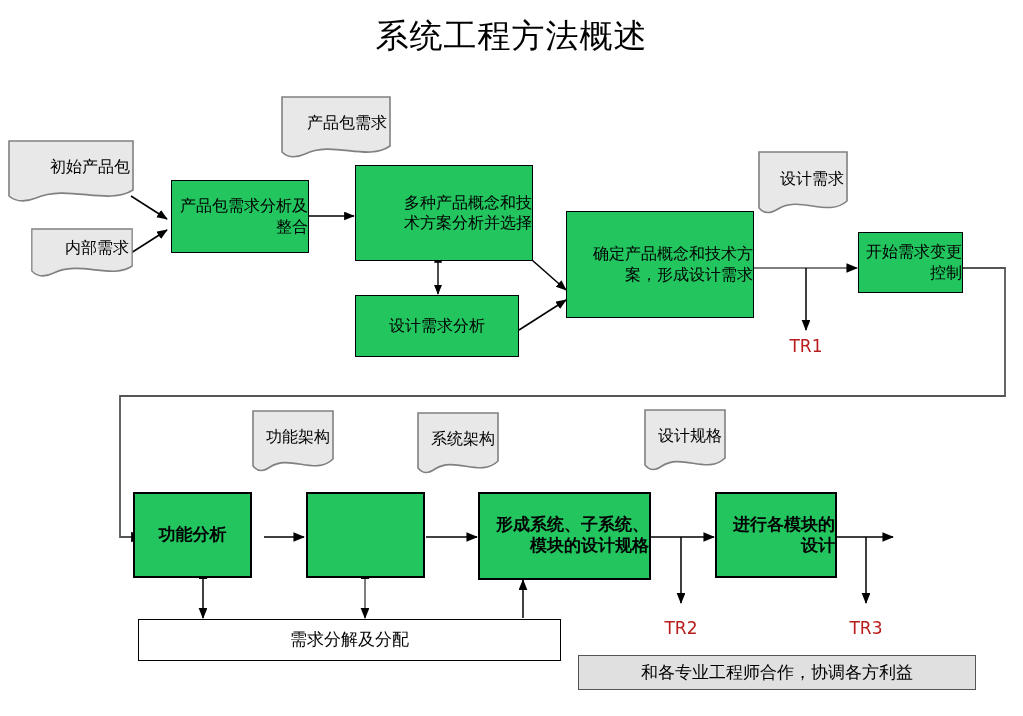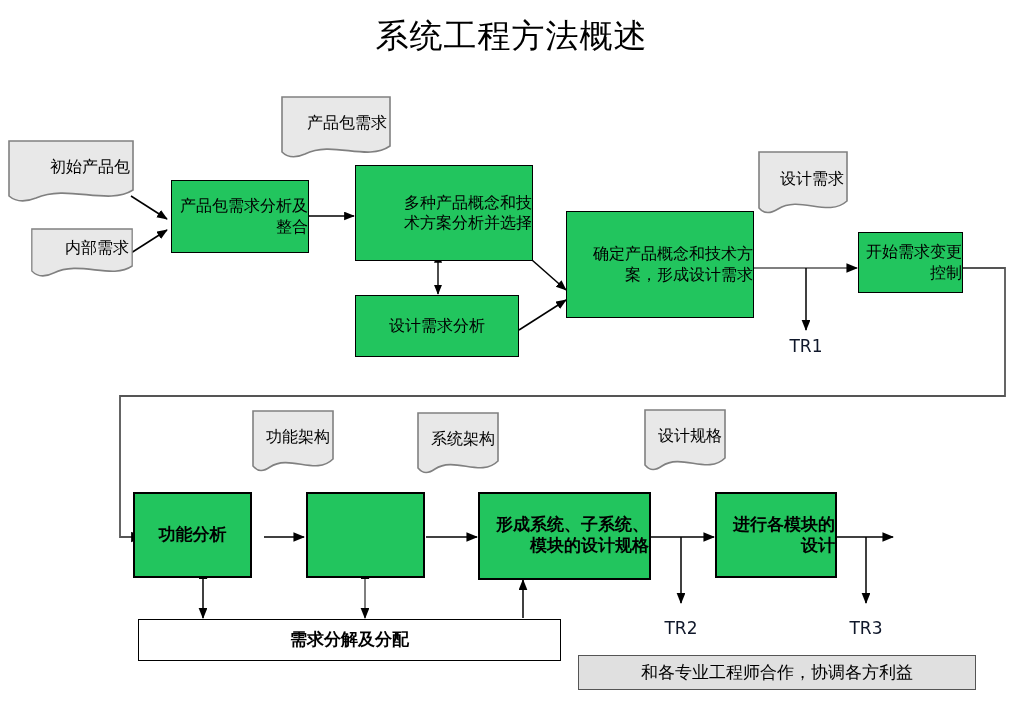--- a/index.html
+++ b/index.html
@@ -34,25 +34,25 @@
     font-size:16px;background:transparent;border:0;
     padding-bottom:11px;
   }
   .doc .docbg{position:absolute;left:0;top:0;width:100%;height:100%;z-index:0;}
   .doc .doctxt{position:relative;z-index:1;width:100%;padding:0 4px;box-sizing:border-box;}
 
   .grayband{
     background:#e0e0e0;border:1.4px solid #555;font-size:17px;
   }
   .whiteband{
-    background:#ffffff;border:1.8px solid #000;font-size:17px;font-weight:bold;
+    background:#ffffff;border:1.8px solid #000;font-size:17px;font-weight:normal;
   }
 
   .tr-label{
-    position:absolute;font-size:17px;color:#0f172a;text-align:center;
+    position:absolute;font-size:17px;color:#b91c1c;text-align:center;
   }
 </style>
 </head>
 <body>
 
 <div id="canvas">
 
   <div class="title">系统工程方法概述</div>
 
   <svg class="svg-layer" viewBox="0 0 1023 716">

